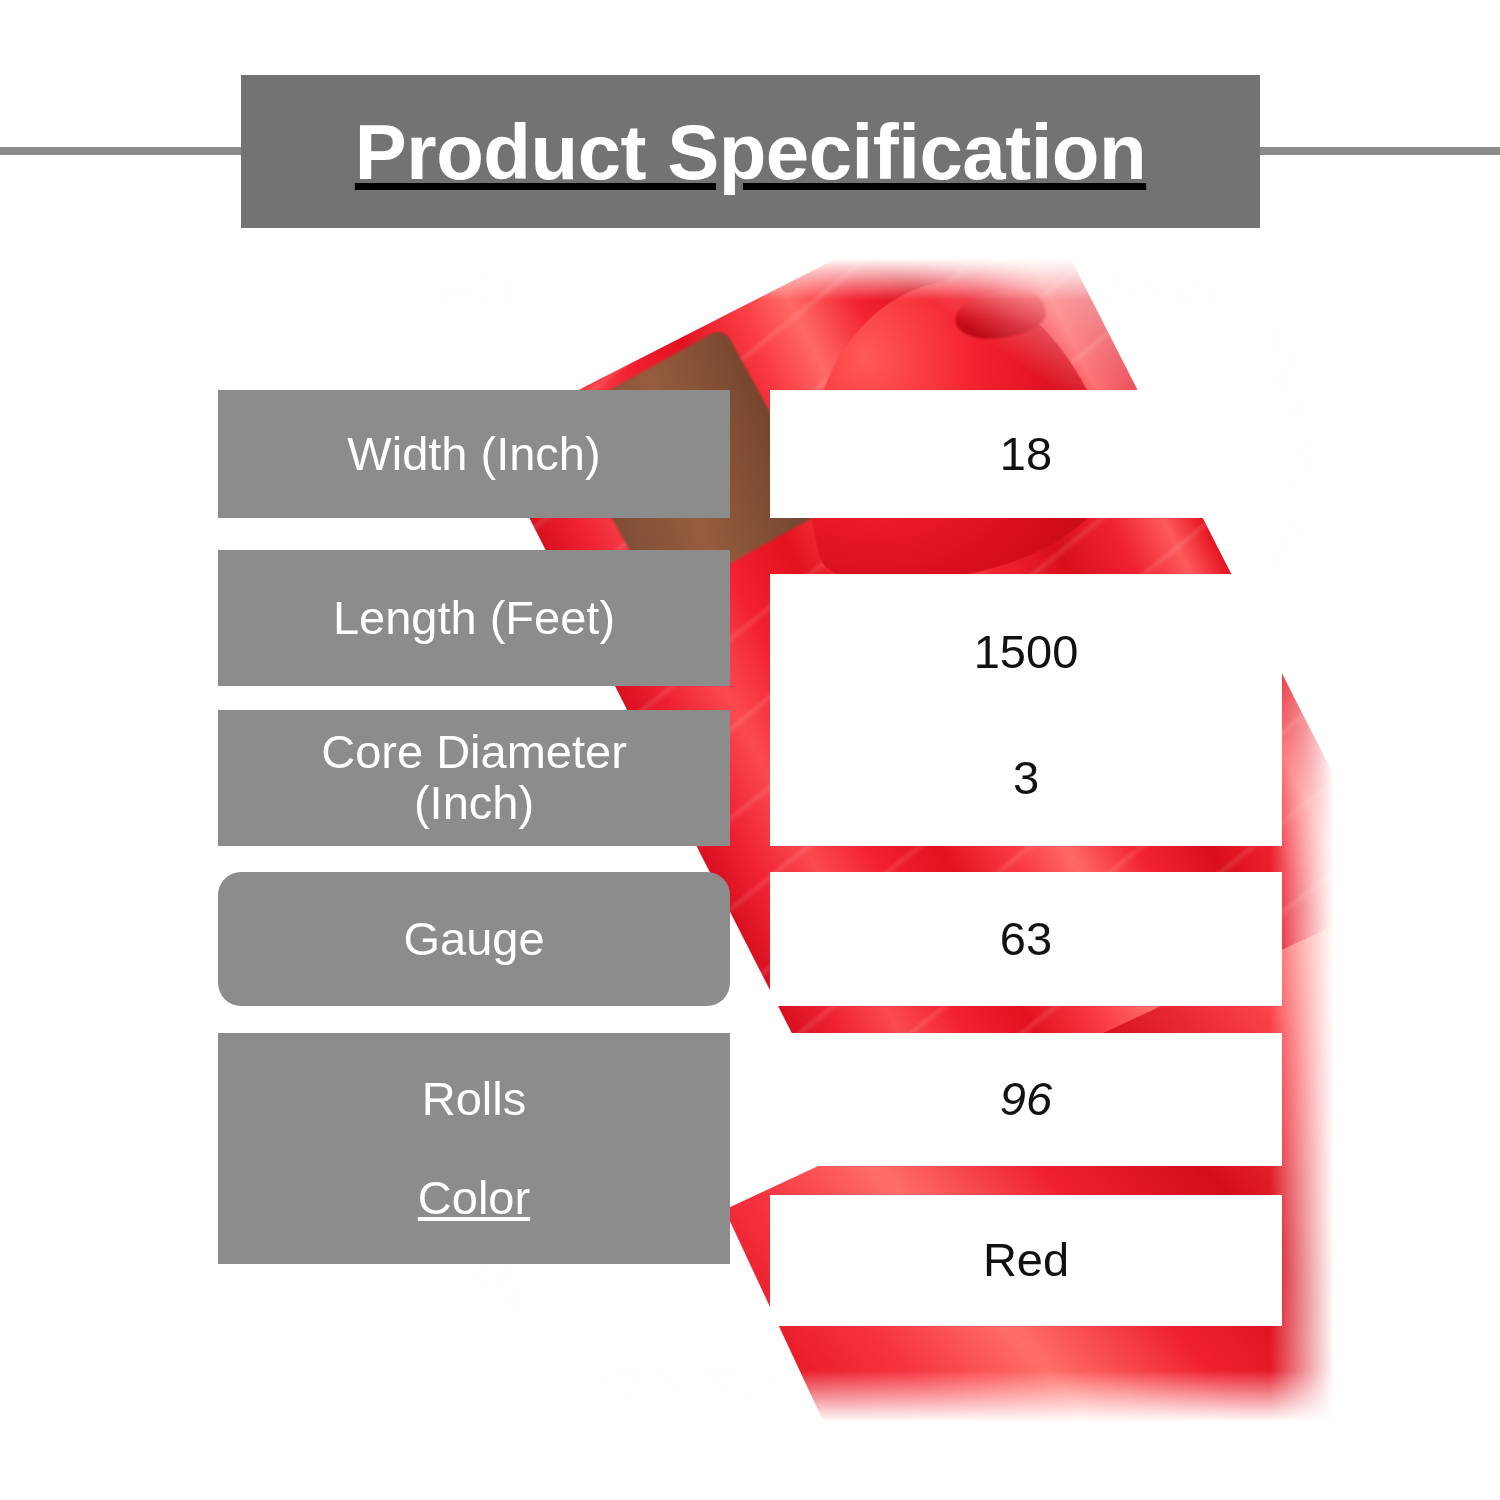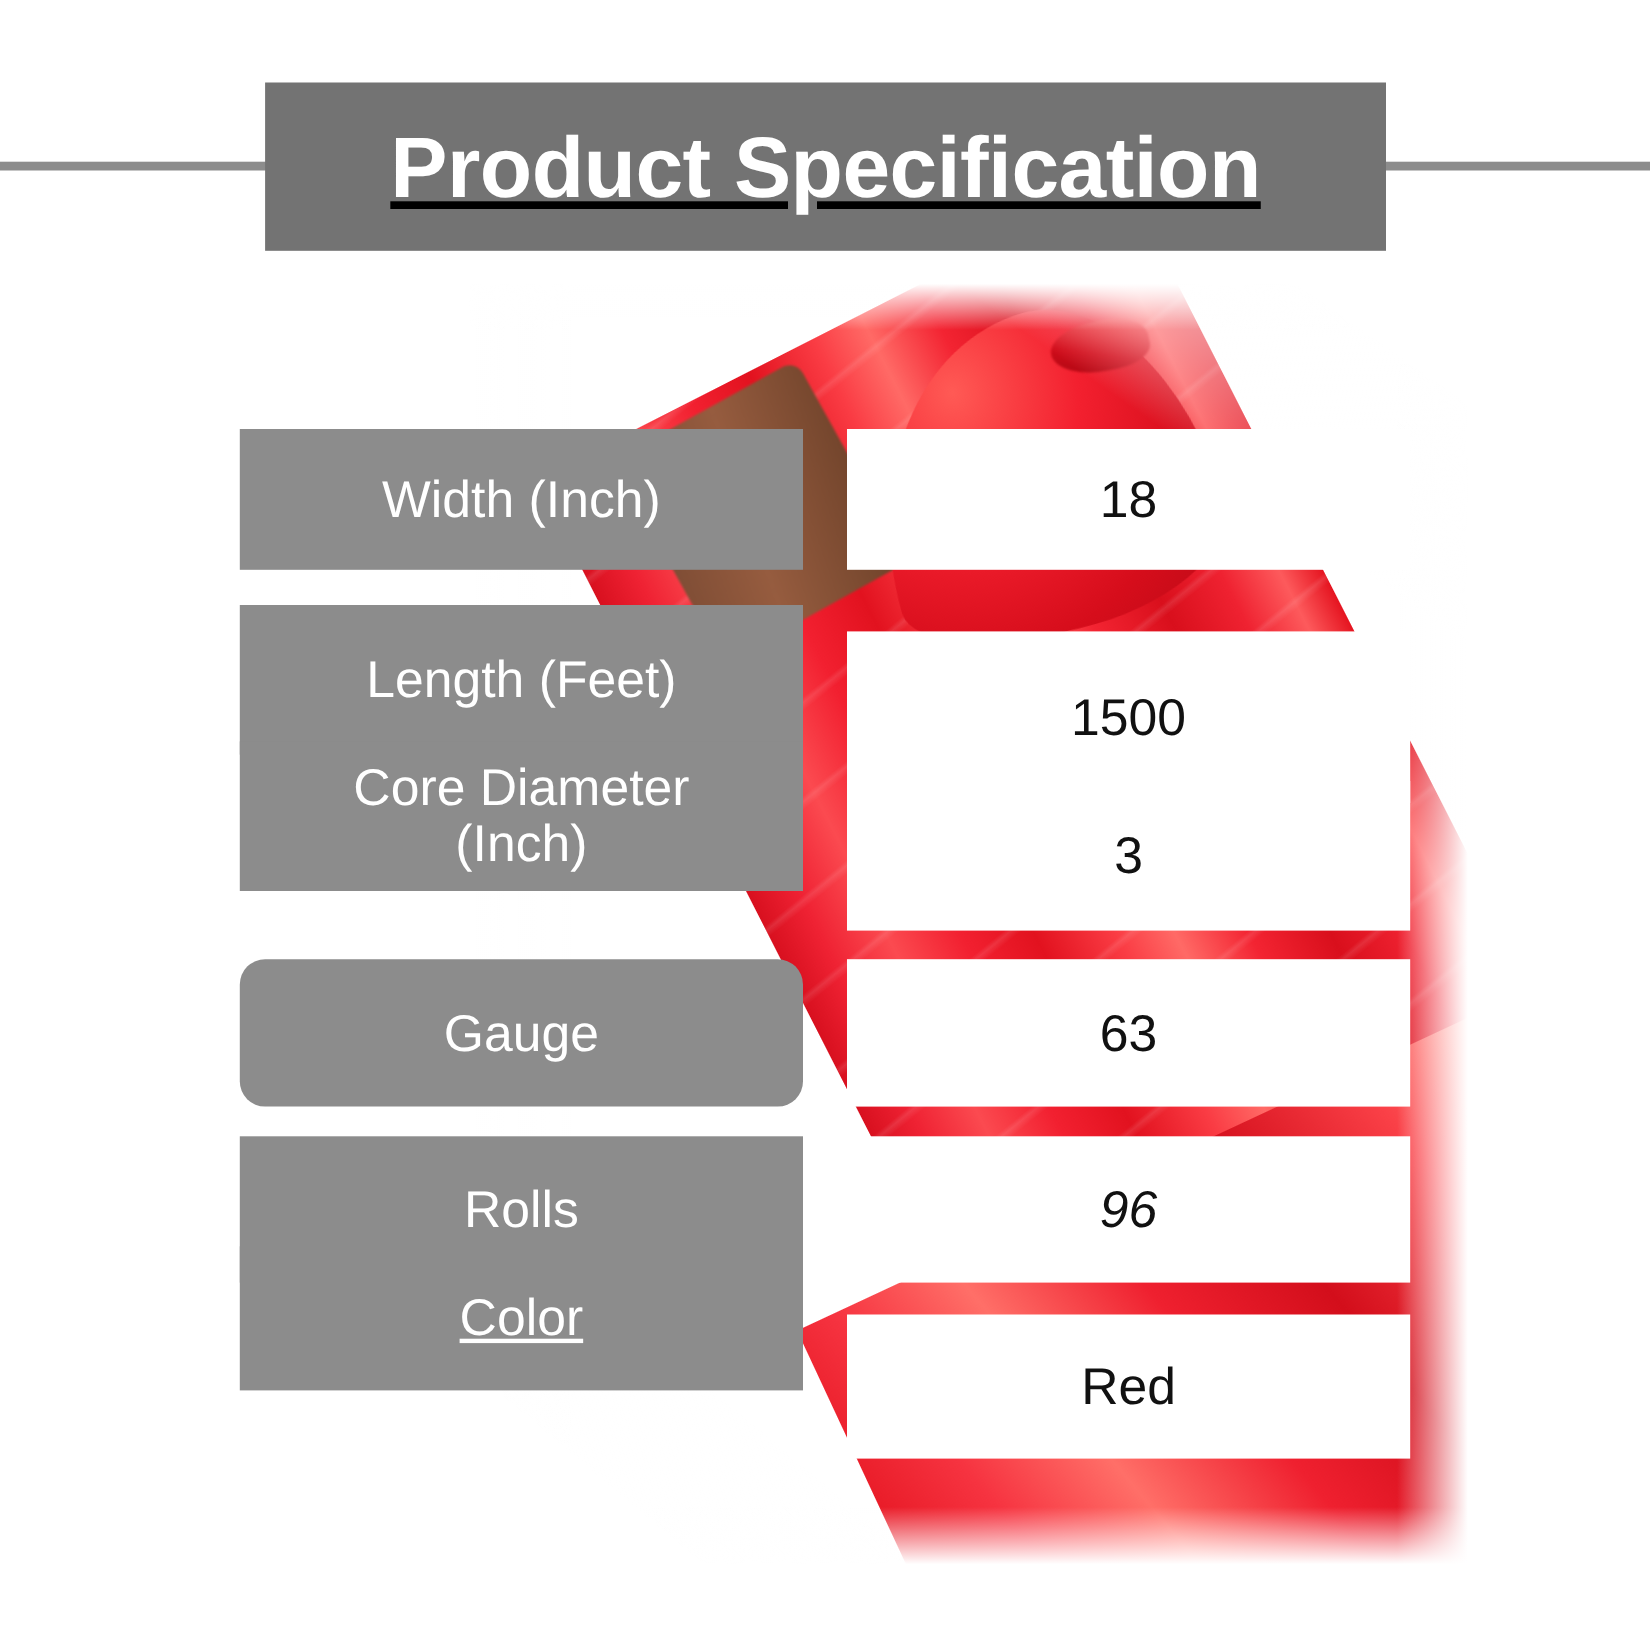--- a/index.html
+++ b/index.html
@@ -264,21 +264,21 @@
 <div id="spec-table">
     <div class="spec-row">
       <div class="spec-label" style="top: 390px; height: 128px;">Width (Inch)</div>
       <div class="spec-value" style="top: 390px; height: 128px;">18</div>
     </div>
     <div class="spec-row">
       <div class="spec-label" style="top: 550px; height: 136px;">Length (Feet)</div>
       <div class="spec-value" style="top: 550px; height: 156px; margin-top: 24px;">1500</div>
     </div>
     <div class="spec-row">
-      <div class="spec-label" style="top: 674px; height: 136px;">Core Diameter<br>(Inch)</div>
+      <div class="spec-label" style="top: 710px; height: 136px;">Core Diameter<br>(Inch)</div>
       <div class="spec-value" style="top: 710px; height: 136px;">3</div>
     </div>
     <div class="spec-row">
       <div class="spec-label" style="top: 872px; height: 134px; border-radius: 23px;">Gauge</div>
       <div class="spec-value" style="top: 872px; height: 134px;">63</div>
     </div>
     <div class="spec-row">
       <div class="spec-label" style="top: 1033px; height: 133px;">Rolls</div>
       <div class="spec-value" style="top: 1033px; height: 133px; font-style: italic;">96</div>
     </div>

